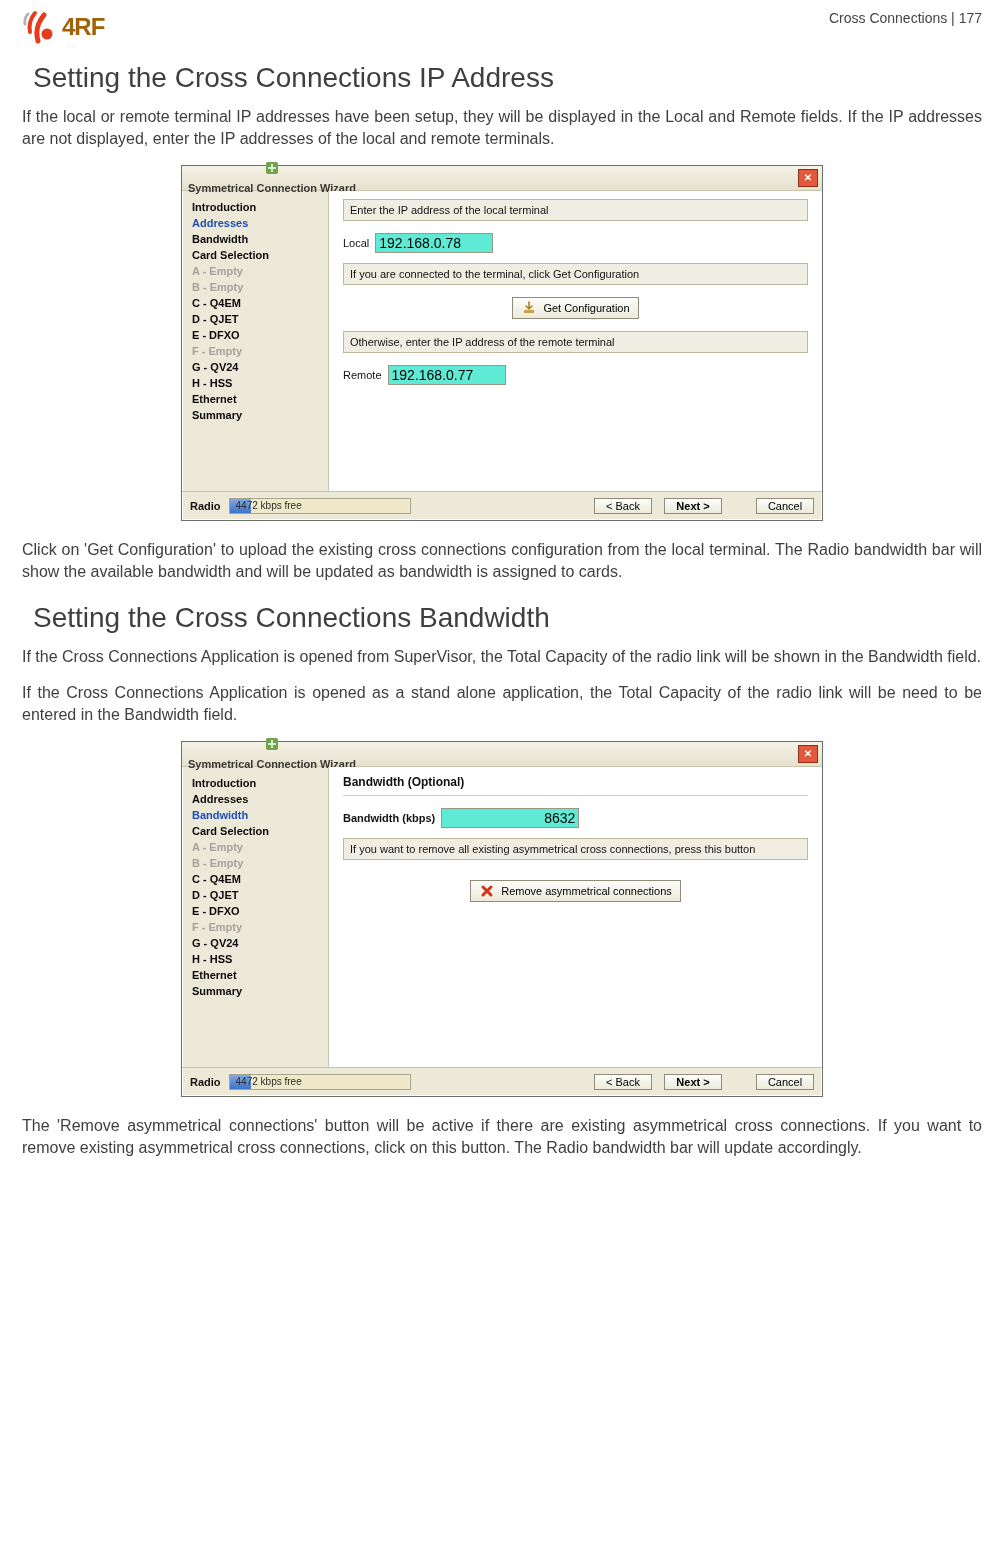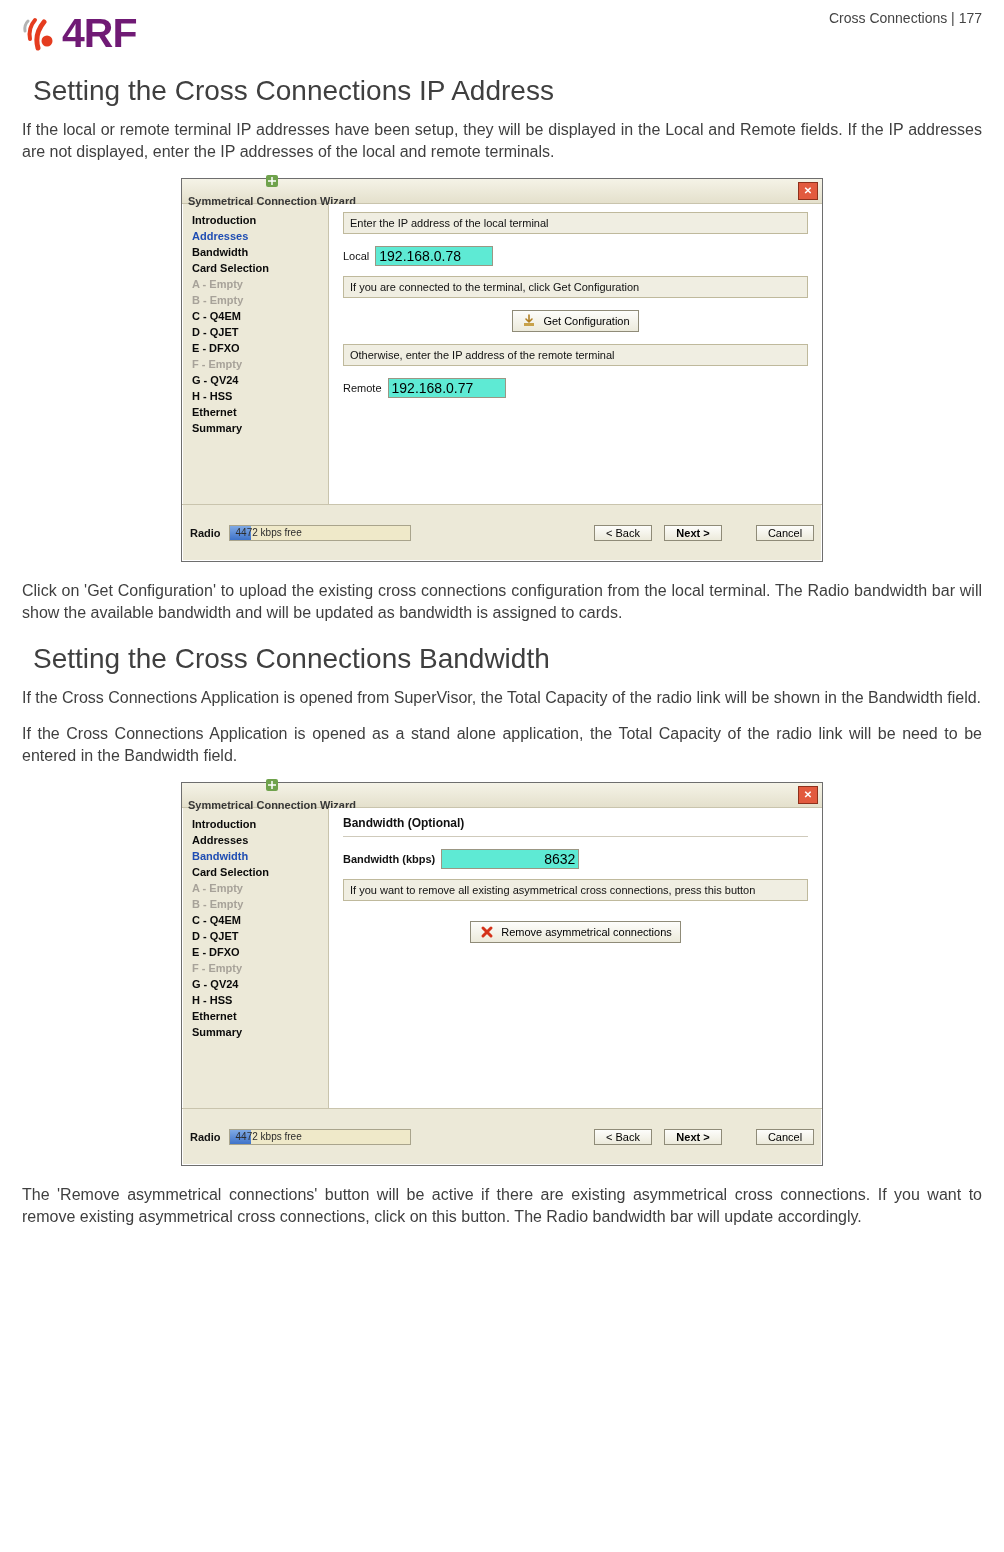--- a/index.html
+++ b/index.html
@@ -3,21 +3,21 @@
 <meta charset="utf-8">
 <style>
   
   html, body { margin:0; padding:0; }
   body { width:1004px; min-height:1552px; font-family:"Trebuchet MS","Segoe UI",Arial,sans-serif; color:#3f3f3f; }
   .page { padding:10px 22px 20px 22px; }
   .page-head { display:flex; justify-content:space-between; align-items:flex-start; margin-bottom:10px; }
   .page-head .running-title { font-size:14px; color:#444; }
   .logo { display:flex; align-items:center; gap:6px; }
   .logo-mark svg { display:block; }
-  .logo-text { font-size:41px; font-weight:700; color:#701a75; letter-spacing:-1px; }
+  .logo-text { font-size:24px; font-weight:700; color:#a16207; letter-spacing:-1px; }
   h1.section-title { font-size:28px; font-weight:400; margin:18px 0 12px 11px; color:#3f3f3f; }
   p.body-text { font-size:16px; line-height:1.4; text-align:justify; margin:8px 0 14px 0; color:#3f3f3f; }
   
   .wizard-wrap { display:flex; justify-content:center; margin:8px 0 18px 0; }
   .wizard { width:640px; border:1px solid #6e6e6e; font-family:Tahoma,Arial,sans-serif; font-size:11px; color:#111; background:#ece9d8; box-shadow:0 0 0 1px #fff inset; }
   .wizard .titlebar { display:flex; align-items:center; justify-content:space-between; background:linear-gradient(#f5f3e7,#e4e0cc); border-bottom:1px solid #c9c4ad; padding:2px 4px 2px 6px; height:20px; }
   .wizard .titlebar .ttl { display:flex; align-items:center; gap:5px; font-weight:700; color:#373737;flex-direction:column; }
   .wizard .closebox { width:18px; height:16px; background:#e25a3e; border:1px solid #8e311c; display:flex; align-items:center; justify-content:center; color:#fff; font-weight:700; font-size:10px; line-height:1; }
   .wizard .body { display:flex; min-height:300px; }
   .wizard .sidebar { width:130px; padding:10px 6px 6px 10px; display:flex; flex-direction:column; gap:4px; }
@@ -26,21 +26,21 @@
   .wizard .sidebar .step.active { color:#1f4db3; }
   .wizard .main { flex:1; background:#fff; border-left:1px solid #c9c4ad; padding:8px 14px 14px 14px; display:flex; flex-direction:column; gap:8px; }
   .wizard .main .heading { font-weight:700; font-size:12px; padding-bottom:6px; border-bottom:1px solid #cfcabb; }
   .instr { background:#f0eee2; border:1px solid #bfb99c; padding:4px 6px; font-size:11px; }
   .field-row { display:flex; align-items:center; gap:6px; margin:4px 0 2px 0; }
   .field-row label { font-size:11px; font-weight:400; }
   .txt-input { border:1px solid #9b9784; padding:1px 3px; font-size:14px; background:#5eead4; }
   .center-row { display:flex; justify-content:center; margin:4px 0; }
   .btn { background:linear-gradient(#fdfdfb,#eceadb); border:1px solid #8f8b78; padding:2px 8px; font-size:11px; display:flex; align-items:center; gap:6px; }
   .btn .icon { width:16px; height:16px; display:inline-flex; align-items:center; justify-content:center; }
-  .footer { border-top:1px solid #c9c4ad; padding:20px 8px; display:flex; align-items:center; gap:8px; }
+  .footer { border-top:1px solid #c9c4ad; padding:6px 8px; display:flex; align-items:center; gap:8px; }
   .footer .radio-lbl { font-size:11px; font-weight:700; }
   .bw-bar { flex:0 0 180px; height:14px; background:#efe9c9; border:1px solid #a9a48c; position:relative; overflow:hidden; }
   .bw-bar .fill { position:absolute; left:0; top:0; bottom:0; width:12%; background:linear-gradient(#7fa9e4,#3f73c9); }
   .bw-bar .bw-text { position:absolute; left:6px; top:0; bottom:0; display:flex; align-items:center; font-size:10px; color:#2c2c2c; }
   .footer .spacer { flex:1; }
   .footer .btn.sm { padding:1px 8px; min-width:58px; justify-content:center; }
   .footer .btn.sm + .btn.sm { margin-left:4px;font-weight:bold; }
   
 </style>
 </head>

